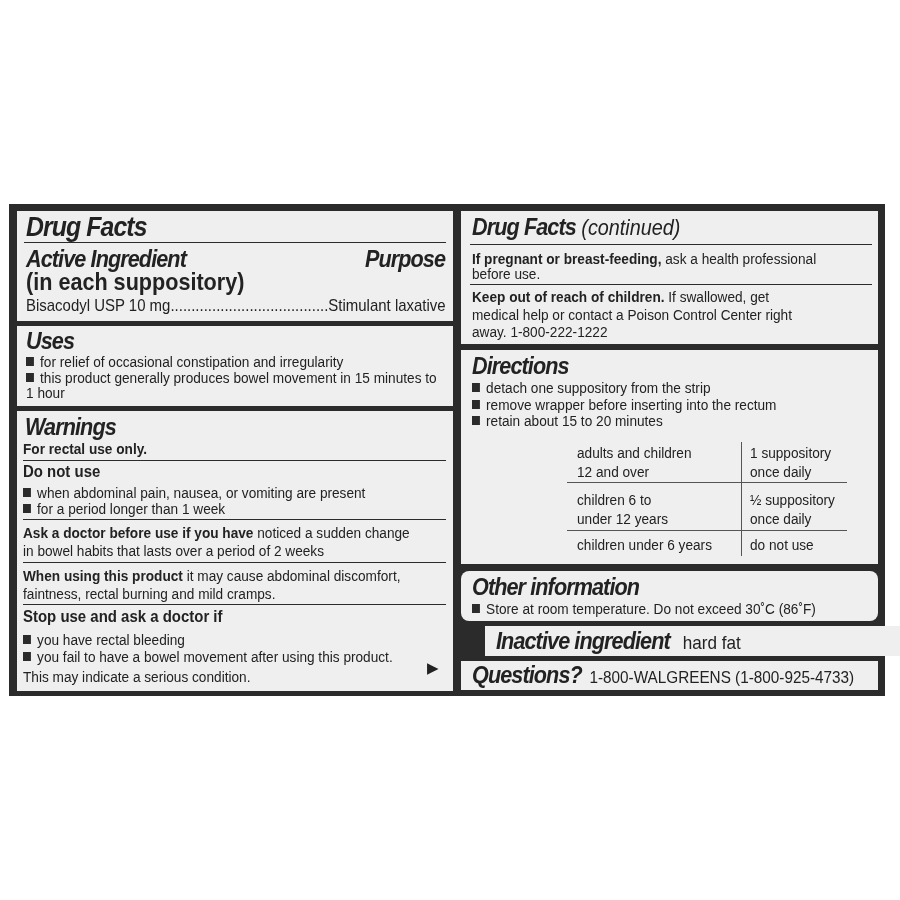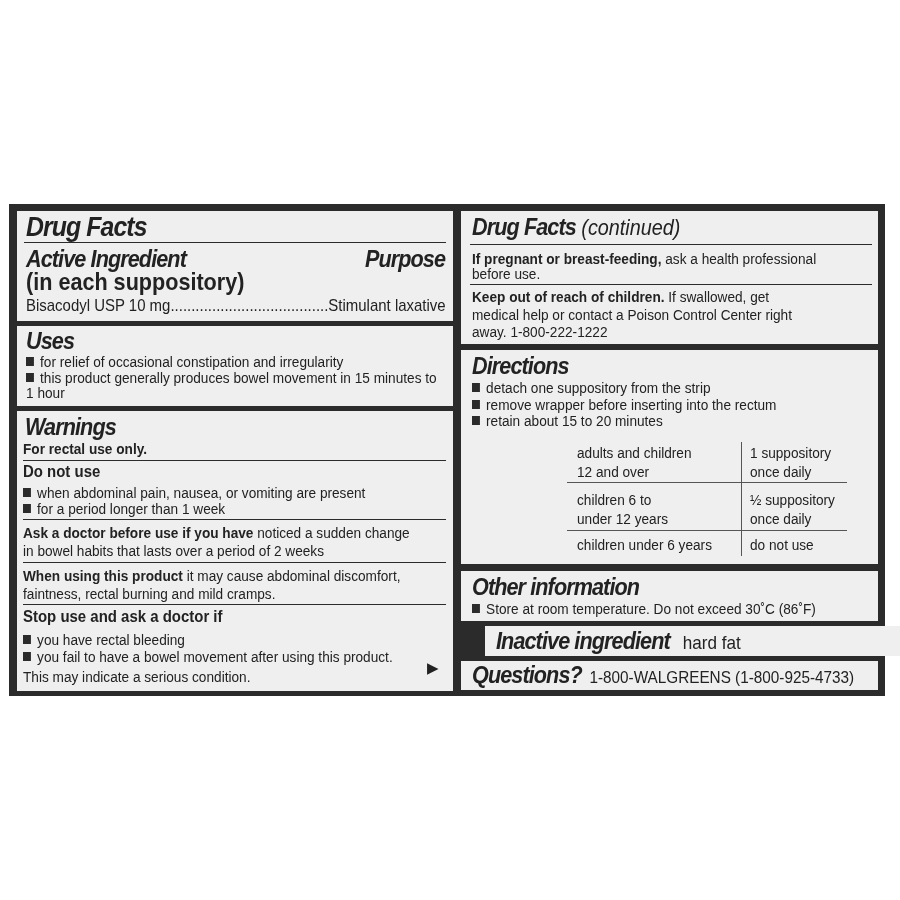--- a/index.html
+++ b/index.html
@@ -88,21 +88,21 @@
     <div class="abs txt" style="left:289px;top:93px;line-height:19px;"><span>1 suppository</span><br><span>once daily</span></div>
 
     <div class="abs txt" style="left:116px;top:140px;line-height:19px;"><span>children 6 to</span><br><span>under 12 years</span></div>
     <div class="abs txt" style="left:289px;top:140px;line-height:19px;"><span>½ suppository</span><br><span>once daily</span></div>
 
     <div class="abs txt" style="left:116px;top:187px;">children under 6 years</div>
     <div class="abs txt" style="left:289px;top:187px;">do not use</div>
   </div>
 </div>
 
-<div class="panel" style="left:461px;top:571px;width:417px;height:50px;">
+<div class="panel" style="left:461px;top:571px;width:417px;height:50px;border-radius:8px;">
   <div class="abs h-sec" style="left:11px;top:4px;">Other information</div>
   <div class="abs txt" style="left:11px;top:30px;"><span class="bul"></span><span>Store at room temperature. Do not exceed 30˚C (86˚F)</span></div>
 </div>
 
 <div class="panel" style="left:461px;top:626px;width:417px;height:30px;margin-left:24px;">
   <div class="abs" style="left:11px;top:3px;white-space:nowrap;transform:scaleX(0.9);transform-origin:left;">
     <span class="h-sec" style="display:inline;">Inactive ingredient</span>
     <span style="font-size:19px;margin-left:10px;">hard fat</span>
   </div>
 </div>

